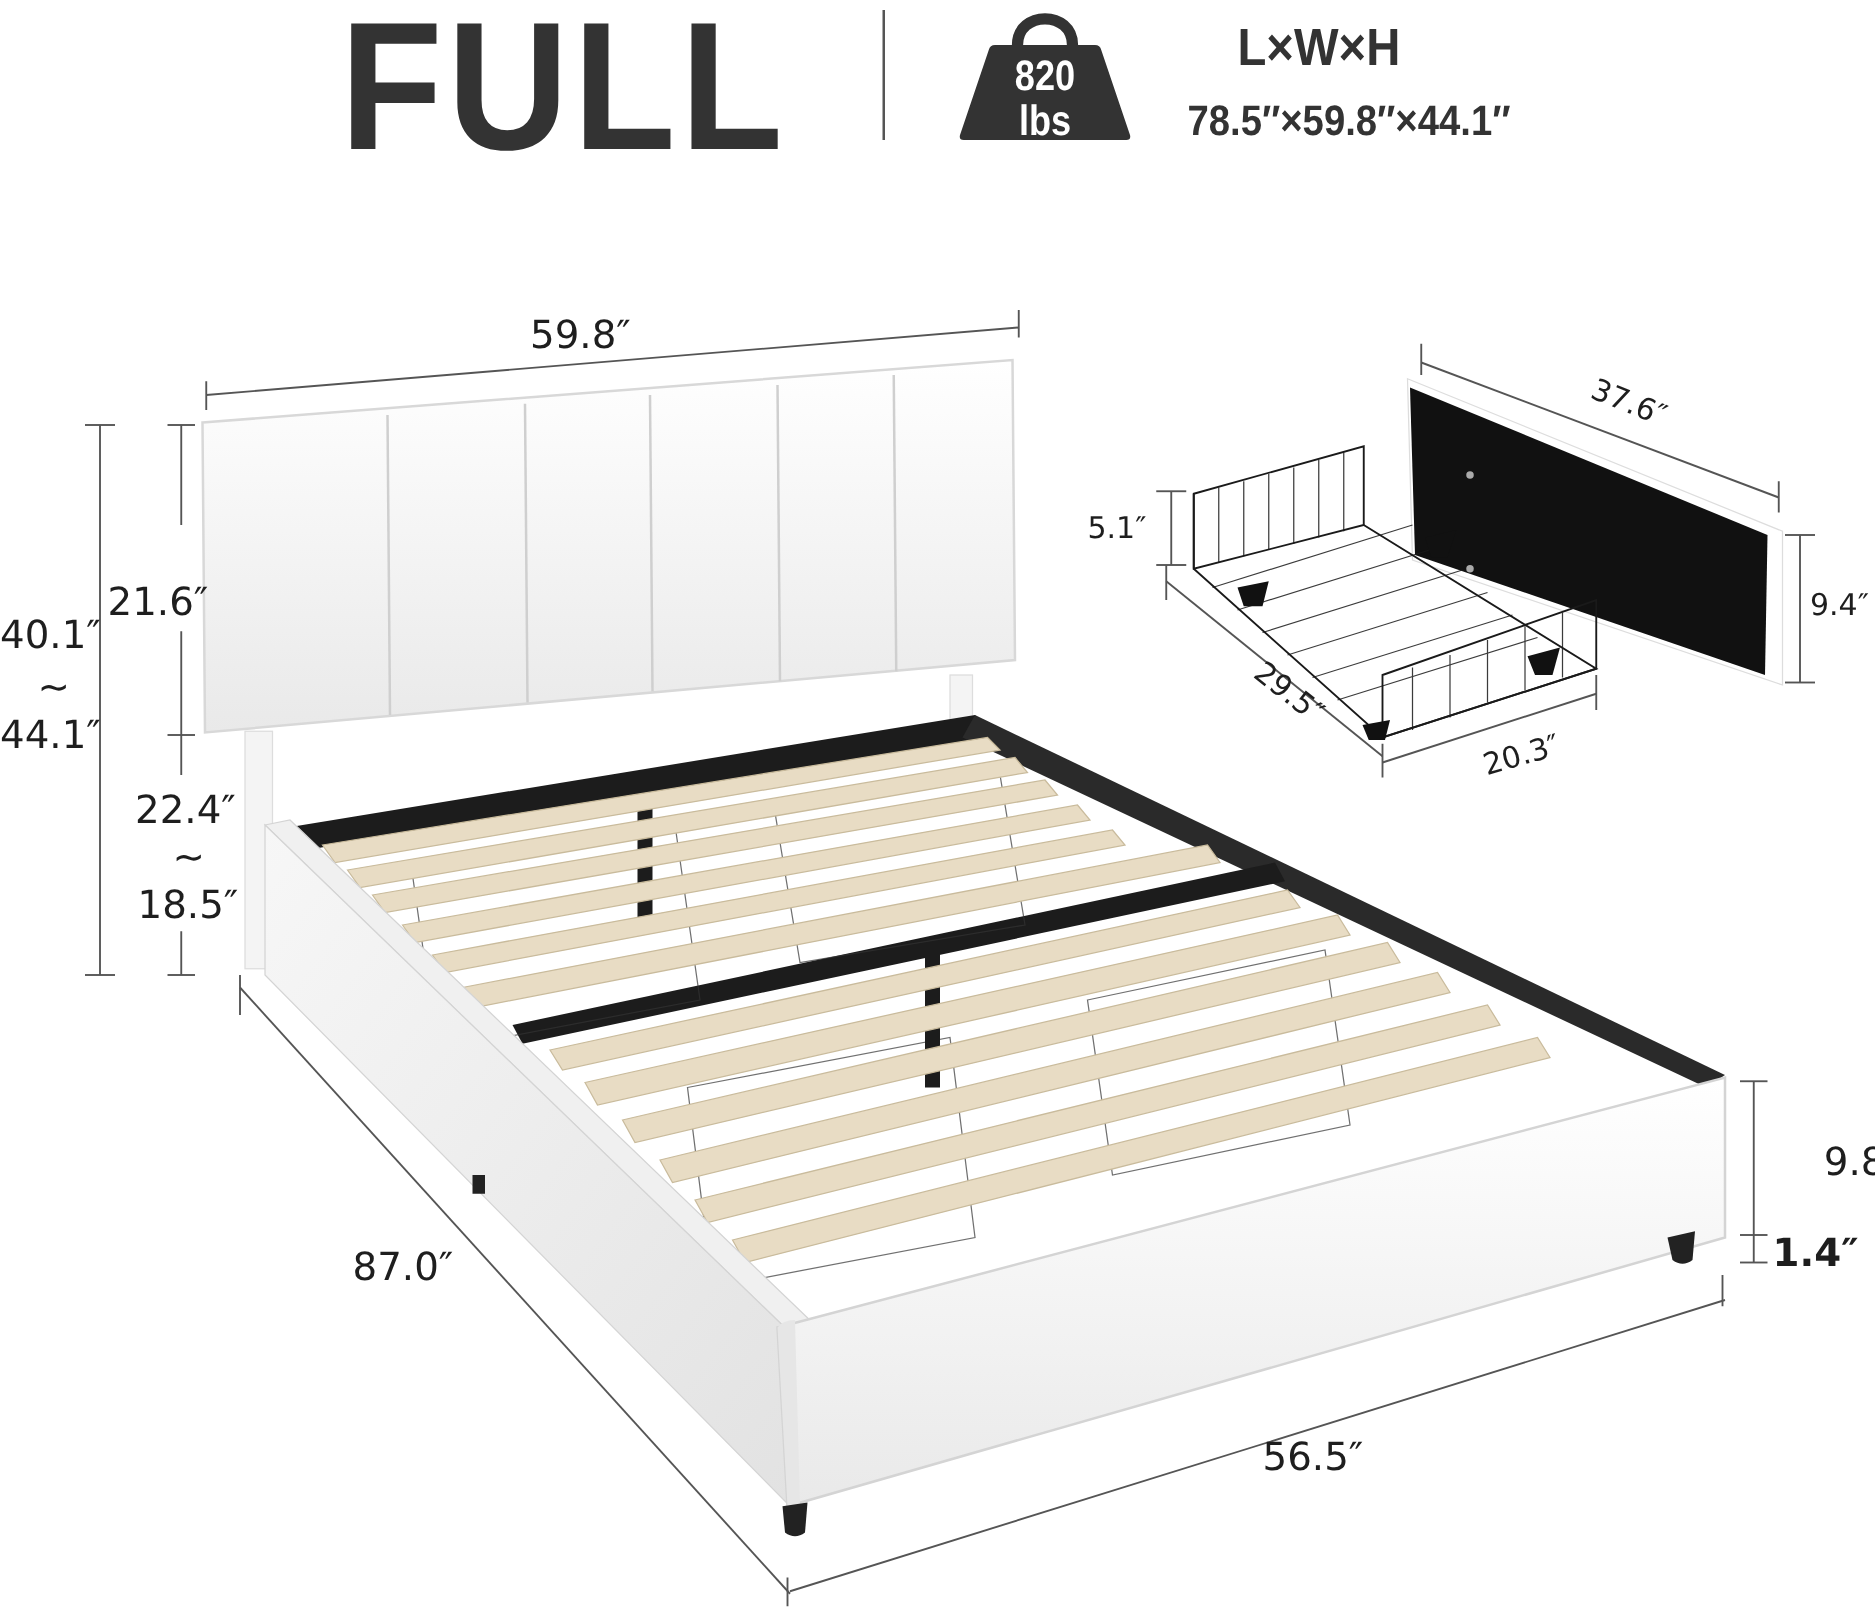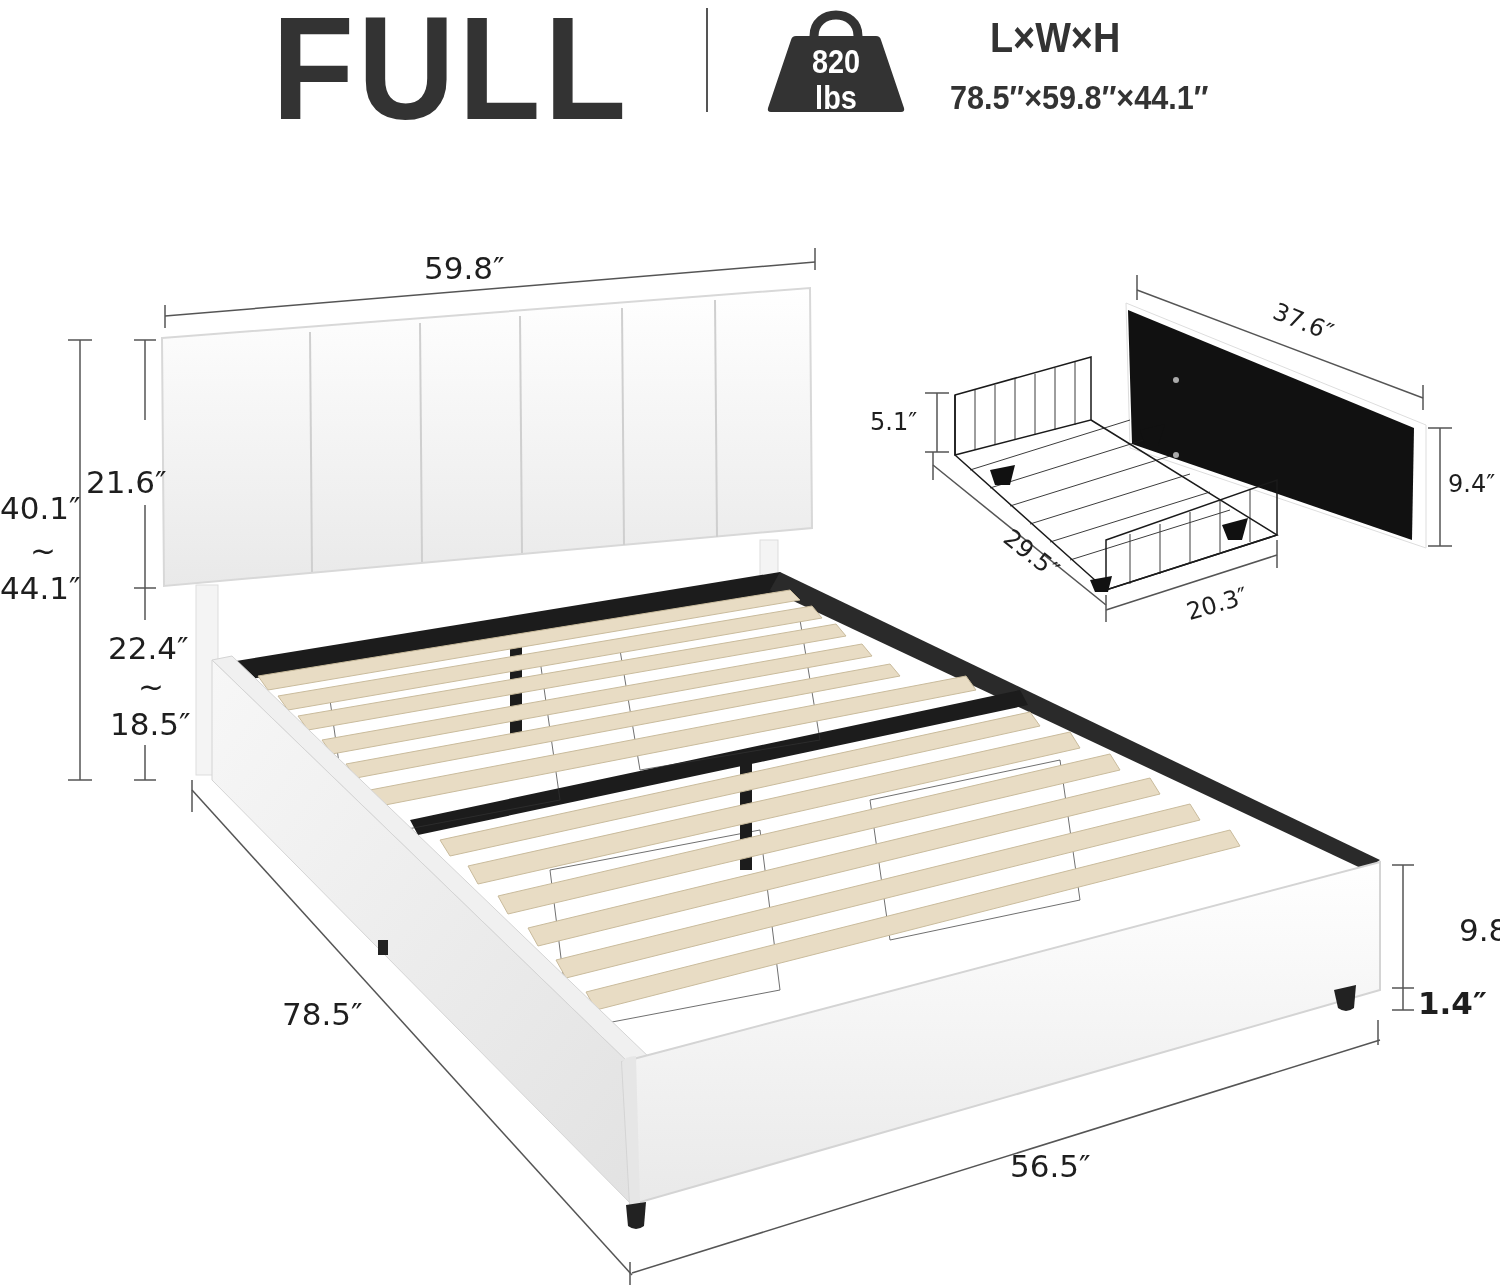--- a/index.html
+++ b/index.html
@@ -196,21 +196,21 @@
 </svg>
 
 <div class="abs dim-label" style="left:424px;top:250px;">59.8″</div>
 <div class="abs dim-label" style="left:86px;top:464px;">21.6″</div>
 <div class="abs dim-label" style="left:0px;top:490px;">40.1″</div>
 <div class="abs dim-label" style="left:30px;top:532px;">~</div>
 <div class="abs dim-label" style="left:0px;top:570px;">44.1″</div>
 <div class="abs dim-label" style="left:108px;top:630px;">22.4″</div>
 <div class="abs dim-label" style="left:138px;top:668px;">~</div>
 <div class="abs dim-label" style="left:110px;top:706px;">18.5″</div>
-<div class="abs dim-label" style="left:282px;top:996px;">78.5″</div>
+<div class="abs dim-label" style="left:282px;top:996px;">87.0″</div>
 <div class="abs dim-label" style="left:1010px;top:1148px;">56.5″</div>
 <div class="abs dim-label" style="left:1418px;top:912px;margin-left:41px;">9.8″</div>
 <div class="abs dim-label" style="left:1418px;top:985px;font-weight:bold;">1.4″</div>
 
 <div class="abs dim-label sm" style="left:1272px;top:308px;transform:rotate(22deg);">37.6″</div>
 <div class="abs dim-label sm" style="left:1448px;top:470px;text-align:center;">9.4″</div>
 <div class="abs dim-label sm" style="left:870px;top:396px;margin-top:12px;">5.1″</div>
 <div class="abs dim-label sm" style="left:1000px;top:540px;transform:rotate(38deg);">29.5″</div>
 <div class="abs dim-label sm" style="left:1186px;top:590px;transform:rotate(-16deg);">20.3″</div>
 

